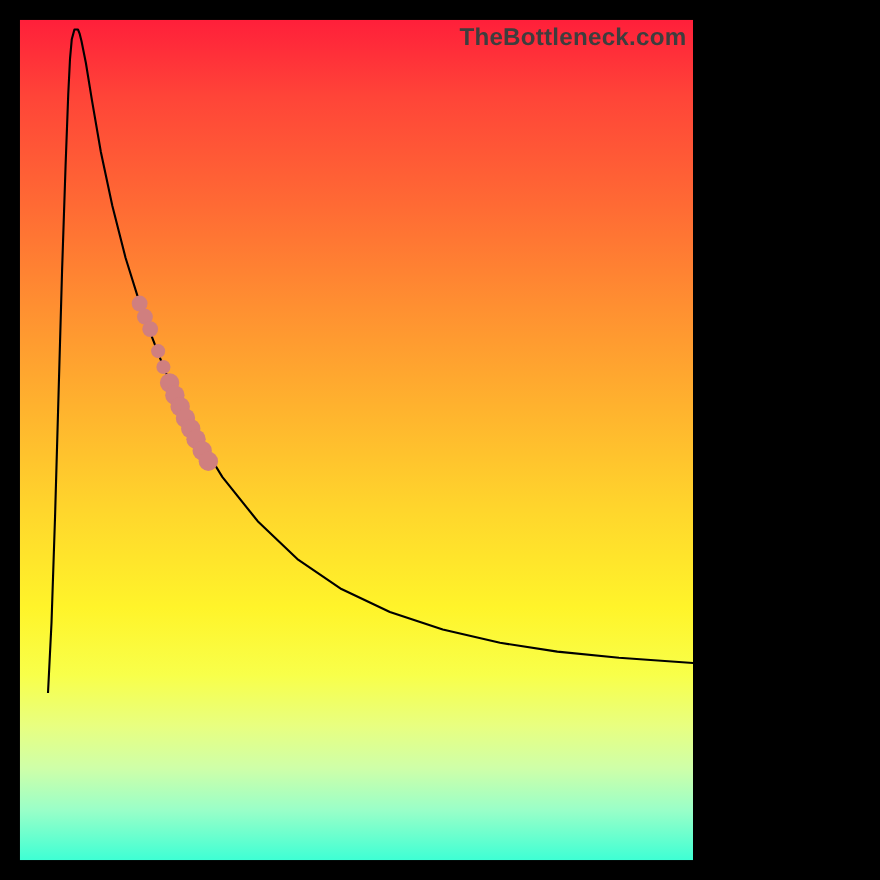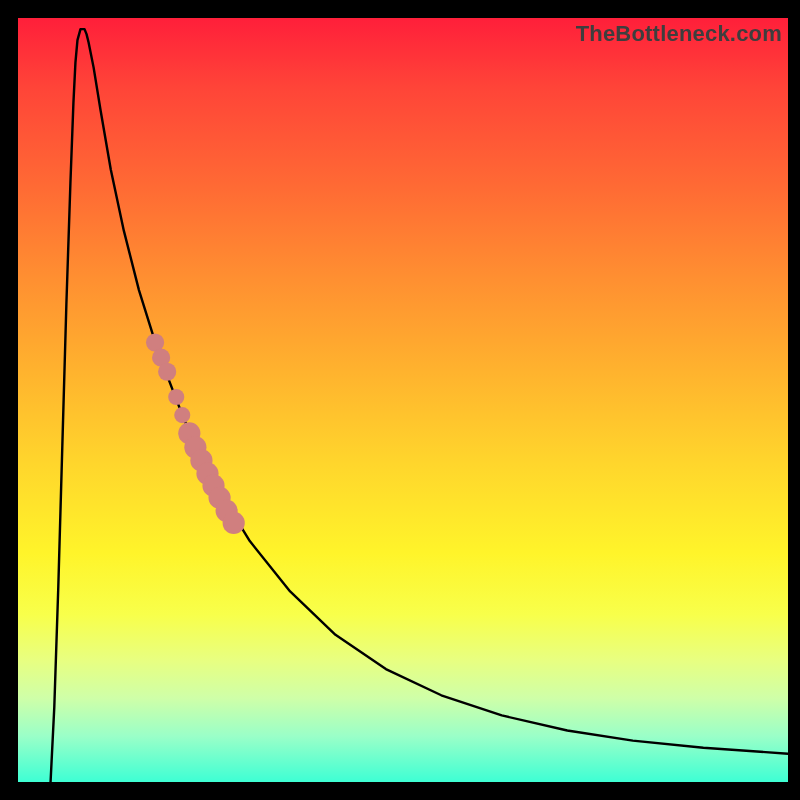--- a/index.html
+++ b/index.html
@@ -13,21 +13,21 @@
   .canvas {
     position: relative;
     width: 800px;
     height: 800px;
     background: #000;
   }
   .plot-area {
     position: absolute;
     left: 18px;
     top: 18px;
-    width: 770px;
+    width: 612px;
     height: 764px;
     overflow: hidden;
   }
   .gradient-bg {
     position: absolute;
     inset: 0;
     background: linear-gradient(
       to bottom,
       #ff1f3a 0%,
       #ff4438 9%,

